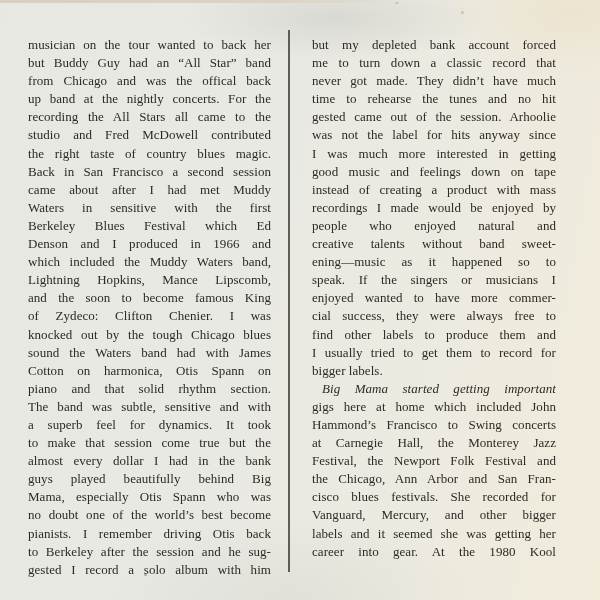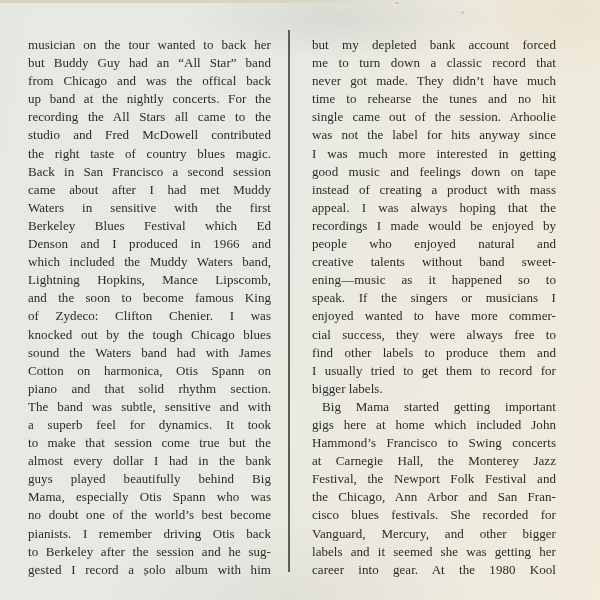--- a/index.html
+++ b/index.html
@@ -44,21 +44,21 @@
   .line {
     height: 18.1px;
     line-height: 18.1px;
     font-size: 13px;
     color: var(--ink, #2b2a26);
     text-align: justify;
     text-align-last: justify;
     overflow: hidden;
     letter-spacing: 0.05px;
   }
-  .line.indent { text-indent: 10px; }
+  .line.indent { text-indent: 10px; font-style: italic; }
   .line.end { text-align-last: left; }
   .speck {
     position: absolute;
     border-radius: 50%;
   }
   .speck-1 { left: 144px; top: 574px; width: 3px; height: 2px; background: #8d8d86; opacity: 0.7; }
   .speck-2 { left: 461px; top: 11px;  width: 3px; height: 3px; background: #c9a877; opacity: 0.6; }
   .speck-3 { left: 395px; top: 2px;   width: 4px; height: 2px; background: #c2a275; opacity: 0.5; }
 </style>
 </head>
@@ -135,31 +135,30 @@
   <div class="col col-right">
 
       <div class="line">but my depleted bank account forced</div>
 
       <div class="line">me to turn down a classic record that</div>
 
       <div class="line">never got made. They didn’t have much</div>
 
       <div class="line">time to rehearse the tunes and no hit</div>
 
-      <div class="line">single came out of the session. Arhoolie</div>
+      <div class="line">gested came out of the session. Arhoolie</div>
 
       <div class="line">was not the label for hits anyway since</div>
 
       <div class="line">I was much more interested in getting</div>
 
       <div class="line">good music and feelings down on tape</div>
 
       <div class="line">instead of creating a product with mass</div>
 
-      <div class="line">appeal. I was always hoping that the</div>
 
       <div class="line">recordings I made would be enjoyed by</div>
 
       <div class="line">people who enjoyed natural and</div>
 
       <div class="line">creative talents without band sweet-</div>
 
       <div class="line">ening—music as it happened so to</div>
 
       <div class="line">speak. If the singers or musicians I</div>

